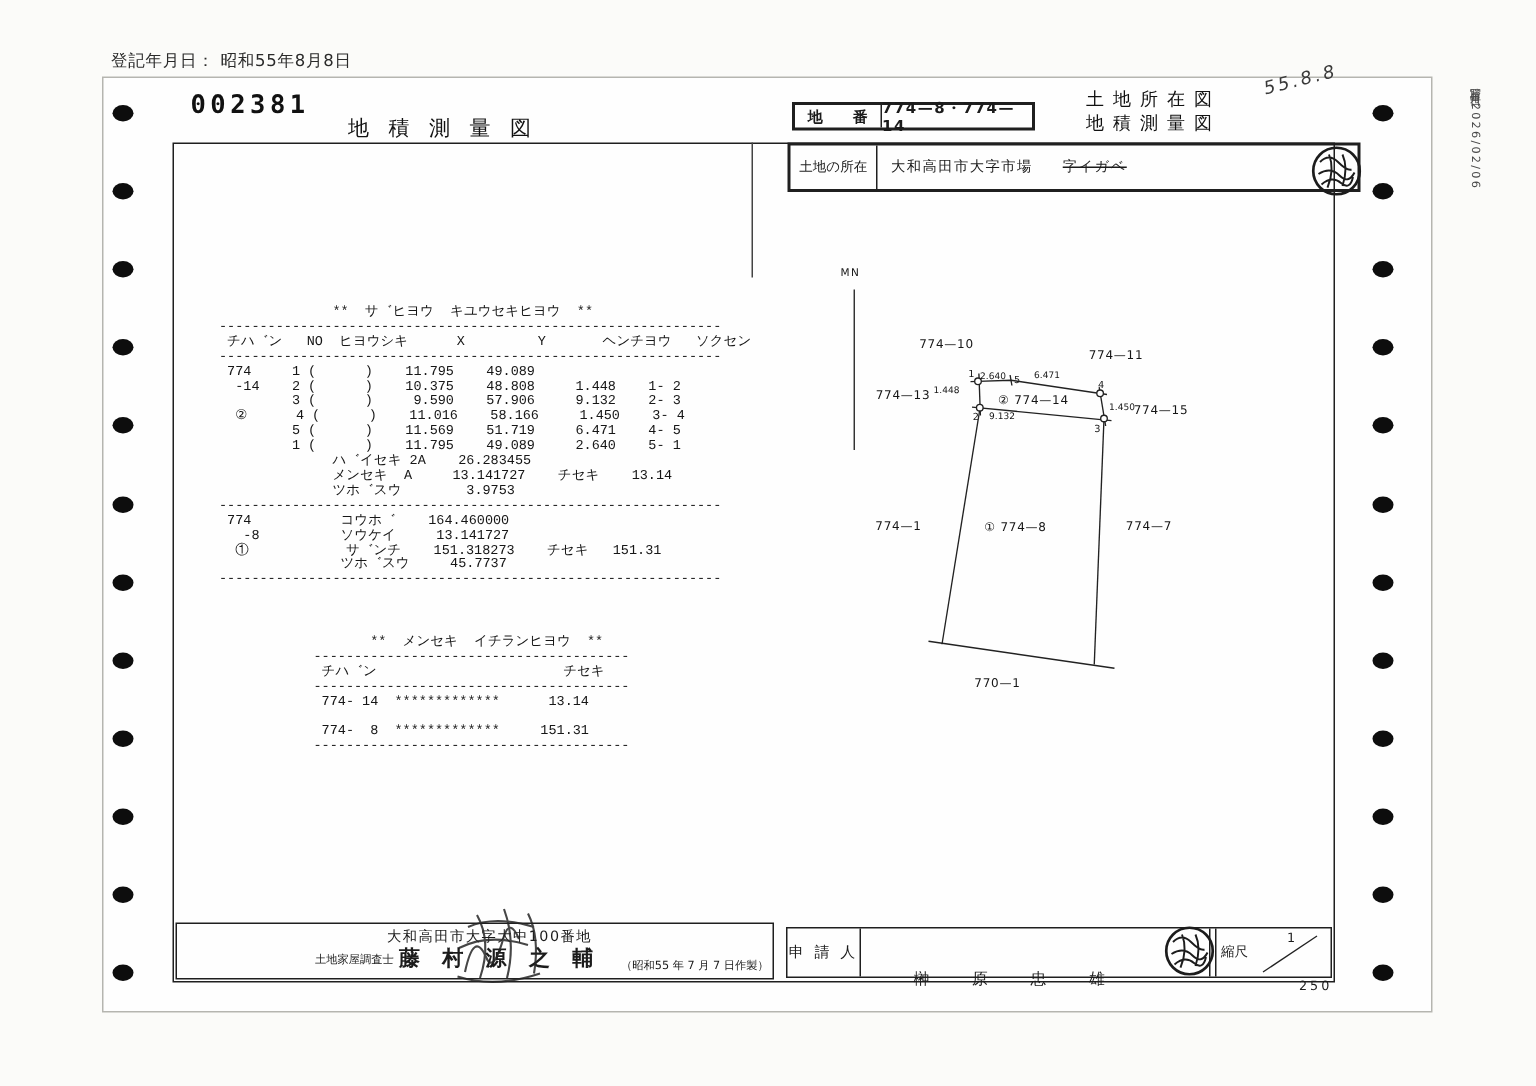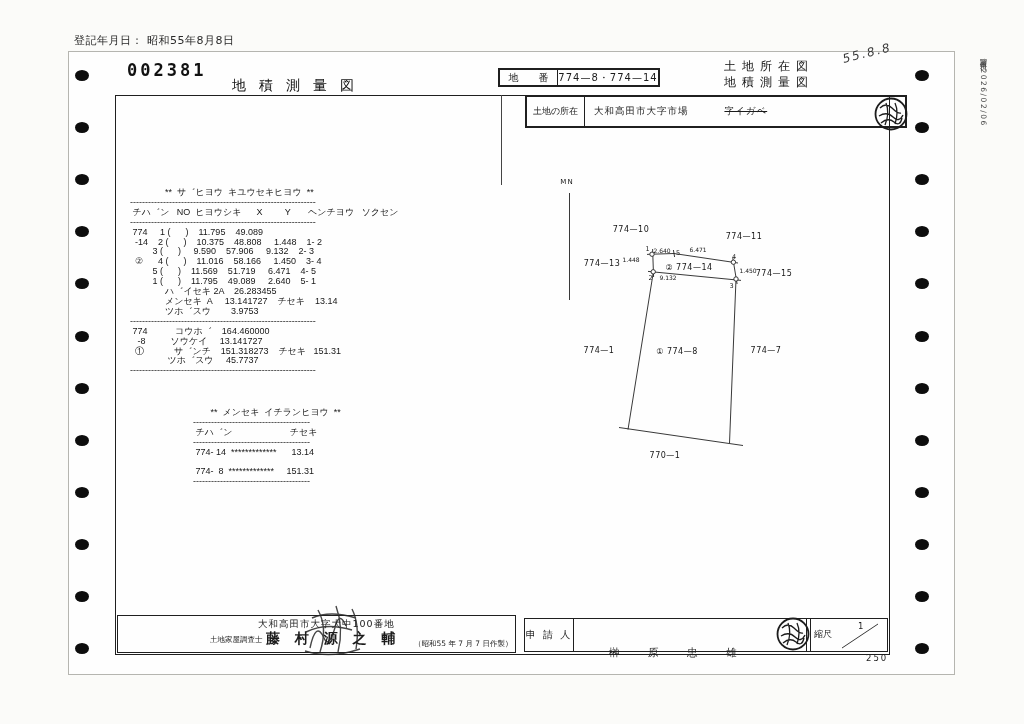--- a/index.html
+++ b/index.html
@@ -37,31 +37,31 @@
   .doc-title{left:232px;top:77px;font-size:14px;letter-spacing:13px;color:#111;}
   .right-header{left:724px;top:58px;font-size:12px;letter-spacing:6px;line-height:16px;color:#111;white-space:nowrap;}
   .handwritten{
     left:842px;top:46px;font-size:12px;font-style:italic;color:#3a3a3a;
     transform:rotate(-14deg);letter-spacing:2px;
   }
   
   .frame{left:115px;top:95px;width:775px;height:560px;border:1.5px solid #1f1f1f;box-sizing:border-box;}
   .vdivider{left:501px;top:95px;width:1px;height:90px;background:#444;}
   .box{border:2px solid #1f1f1f;box-sizing:border-box;background:#fefefe;display:flex;}
-  .lot-box{left:498px;top:68px;width:162px;height:19px;}
+  .lot-box{left:528px;top:68px;width:162px;height:19px;font-weight:bold;}
   .loc-box{left:525px;top:95px;width:382px;height:33px;}
   .box .lbl{border-right:1.5px solid #1f1f1f;display:flex;align-items:center;justify-content:center;}
   .lot-box .lbl{width:57px;font-size:10px;}
   .lot-box .val{flex:1;display:flex;align-items:center;justify-content:center;font-size:10px;letter-spacing:1px;}
   .loc-box .lbl{width:57px;font-size:9px;}
-  .loc-box .val{flex:1;display:flex;align-items:center;padding-left:9px;font-size:9.5px;letter-spacing:1px;}
-  .struck{text-decoration:line-through;margin-left:36px;}
+  .loc-box .val{flex:1;display:flex;align-items:center;padding-left:9px;font-size:9.5px;letter-spacing:1px;gap:20px;}
+  .struck{text-decoration:line-through;}
   
   pre.mono{
-    margin:0;font-family:Liberation Sans, sans-serif;
+    margin:16px;font-family:Liberation Mono, monospace;
     font-size:9px;line-height:9.9px;color:#161616;white-space:pre;
   }
   .coord-table{left:130px;top:188px;}
   .area-table{left:193px;top:408px;}
   
   .maker-box{left:117px;top:615px;width:399px;height:38px;border:1.5px solid #1f1f1f;box-sizing:border-box;}
   .maker-lbl{position:absolute;left:0;top:0;width:83px;height:100%;border-right:1px solid #1f1f1f;
     display:flex;align-items:center;justify-content:center;font-size:10px;letter-spacing:6px;box-sizing:border-box;}
   .maker-address{position:absolute;left:140px;top:2px;font-size:9.5px;letter-spacing:1px;}
   .maker-title{position:absolute;left:92px;top:19px;font-size:7.5px;}

